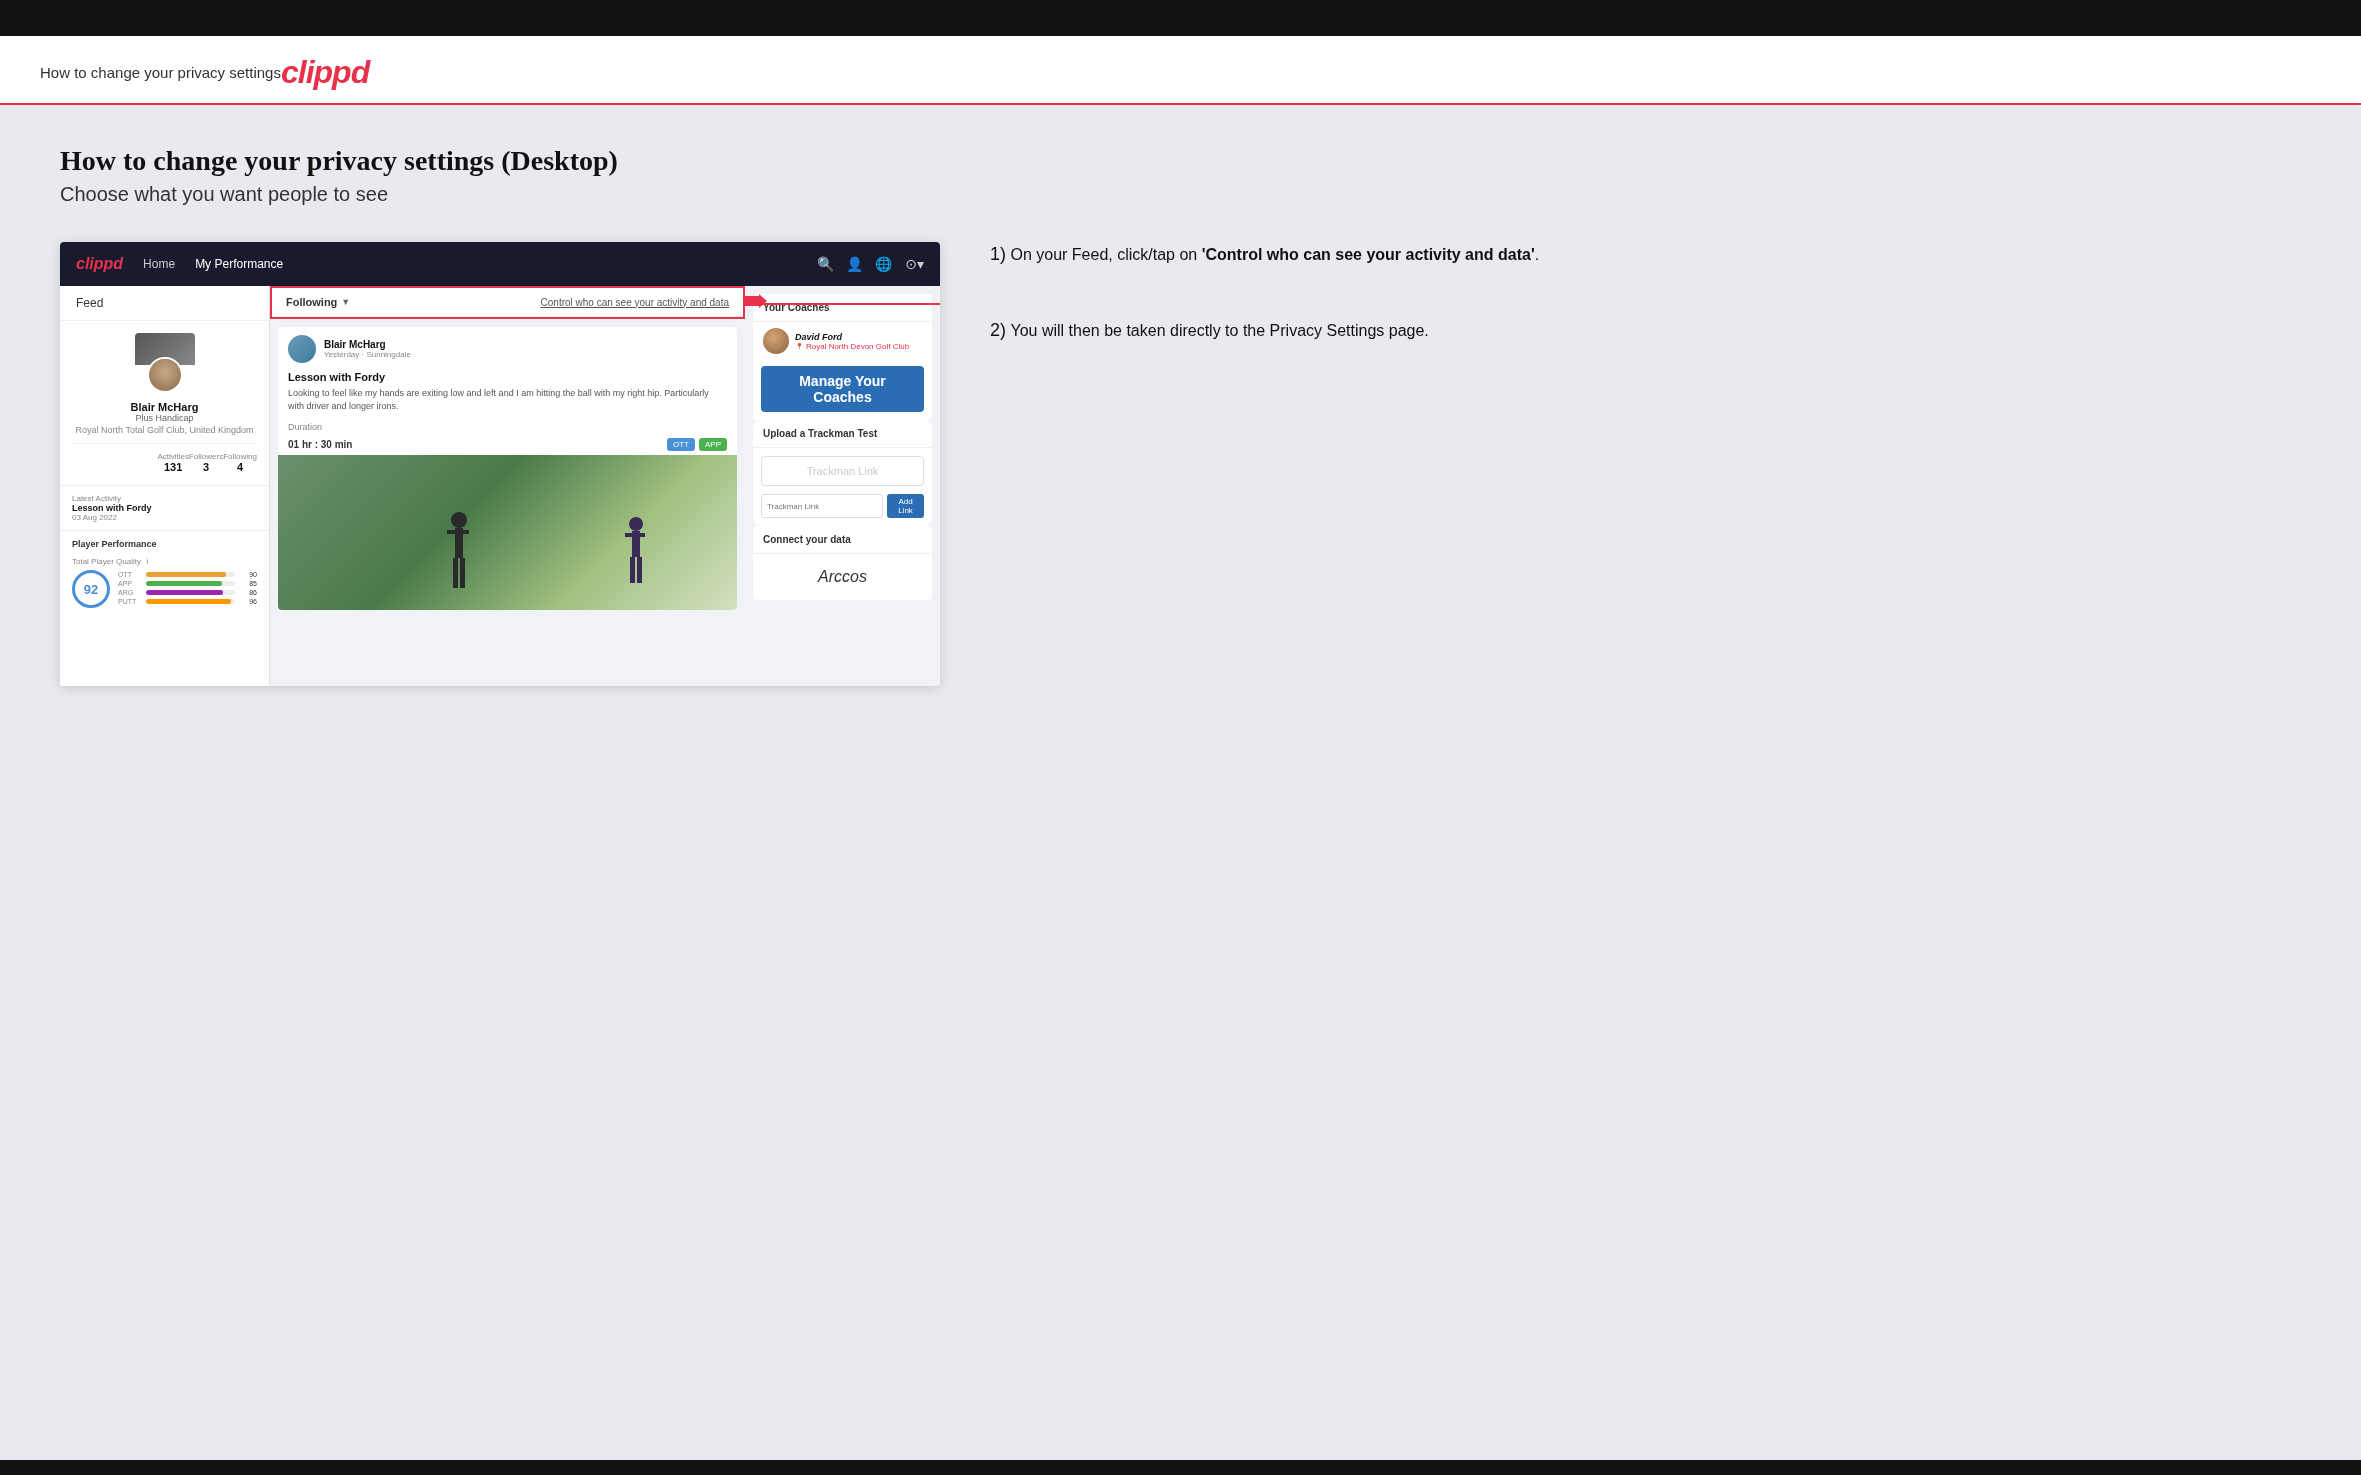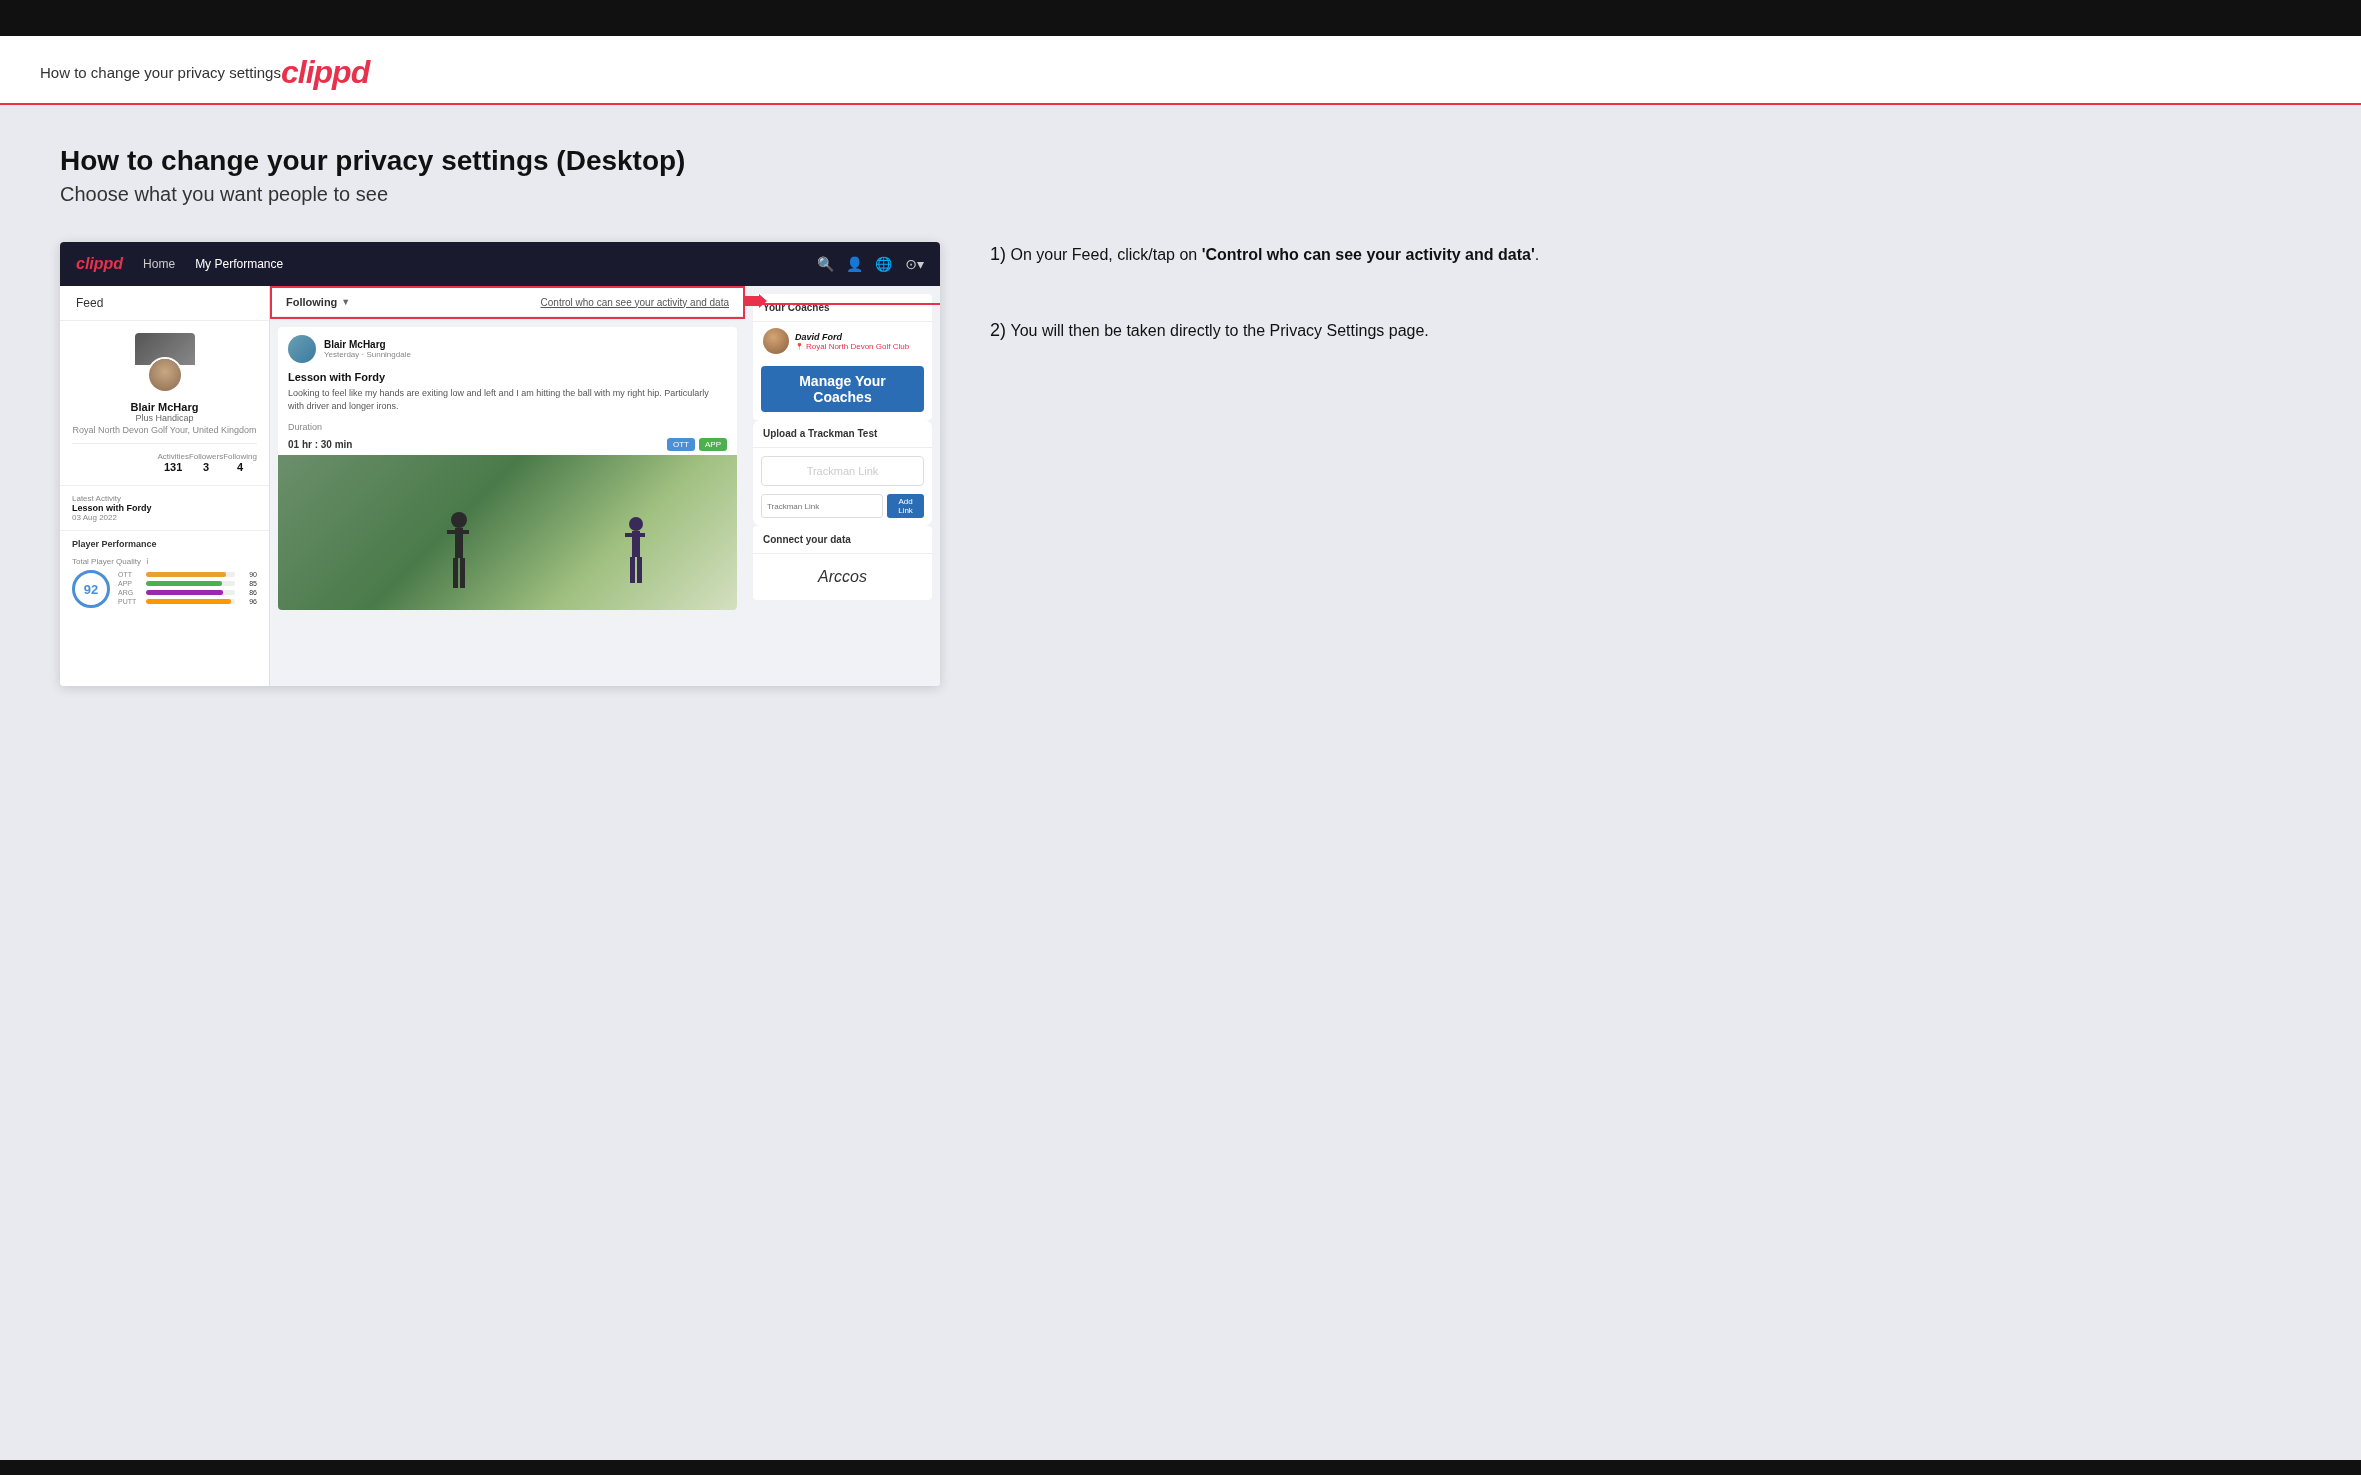--- a/index.html
+++ b/index.html
@@ -36,20 +36,21 @@
       background: #e8eaef;
       padding: 40px 60px 60px 60px;
       min-height: calc(100vh - 120px);
     }
 
     .article-title {
       font-size: 28px;
       font-weight: 700;
       color: #111;
       margin-bottom: 6px;
+      font-family: Liberation Serif, serif;
     }
     .article-subtitle {
       font-size: 20px;
       color: #333;
       margin-bottom: 36px;
     }
 
     
     .content-row {
       display: flex;
@@ -578,21 +579,21 @@
 
           <div class="profile-card">
             <div class="profile-avatar-wrap">
               <div class="profile-banner"></div>
               <div class="profile-avatar-circle">
                 <div class="profile-avatar-inner"></div>
               </div>
             </div>
             <div class="profile-name">Blair McHarg</div>
             <div class="profile-handicap">Plus Handicap</div>
-            <div class="profile-club">Royal North Devon Golf Your, United Kingdom</div>
+            <div class="profile-club">Royal North Total Golf Club, United Kingdom</div>
             <div class="profile-stats">
               <div class="profile-stat-item">
                 <div class="profile-stat-label">Activities</div>
                 <div class="profile-stat-value">131</div>
               </div>
               <div class="profile-stat-item">
                 <div class="profile-stat-label">Followers</div>
                 <div class="profile-stat-value">3</div>
               </div>
               <div class="profile-stat-item">

